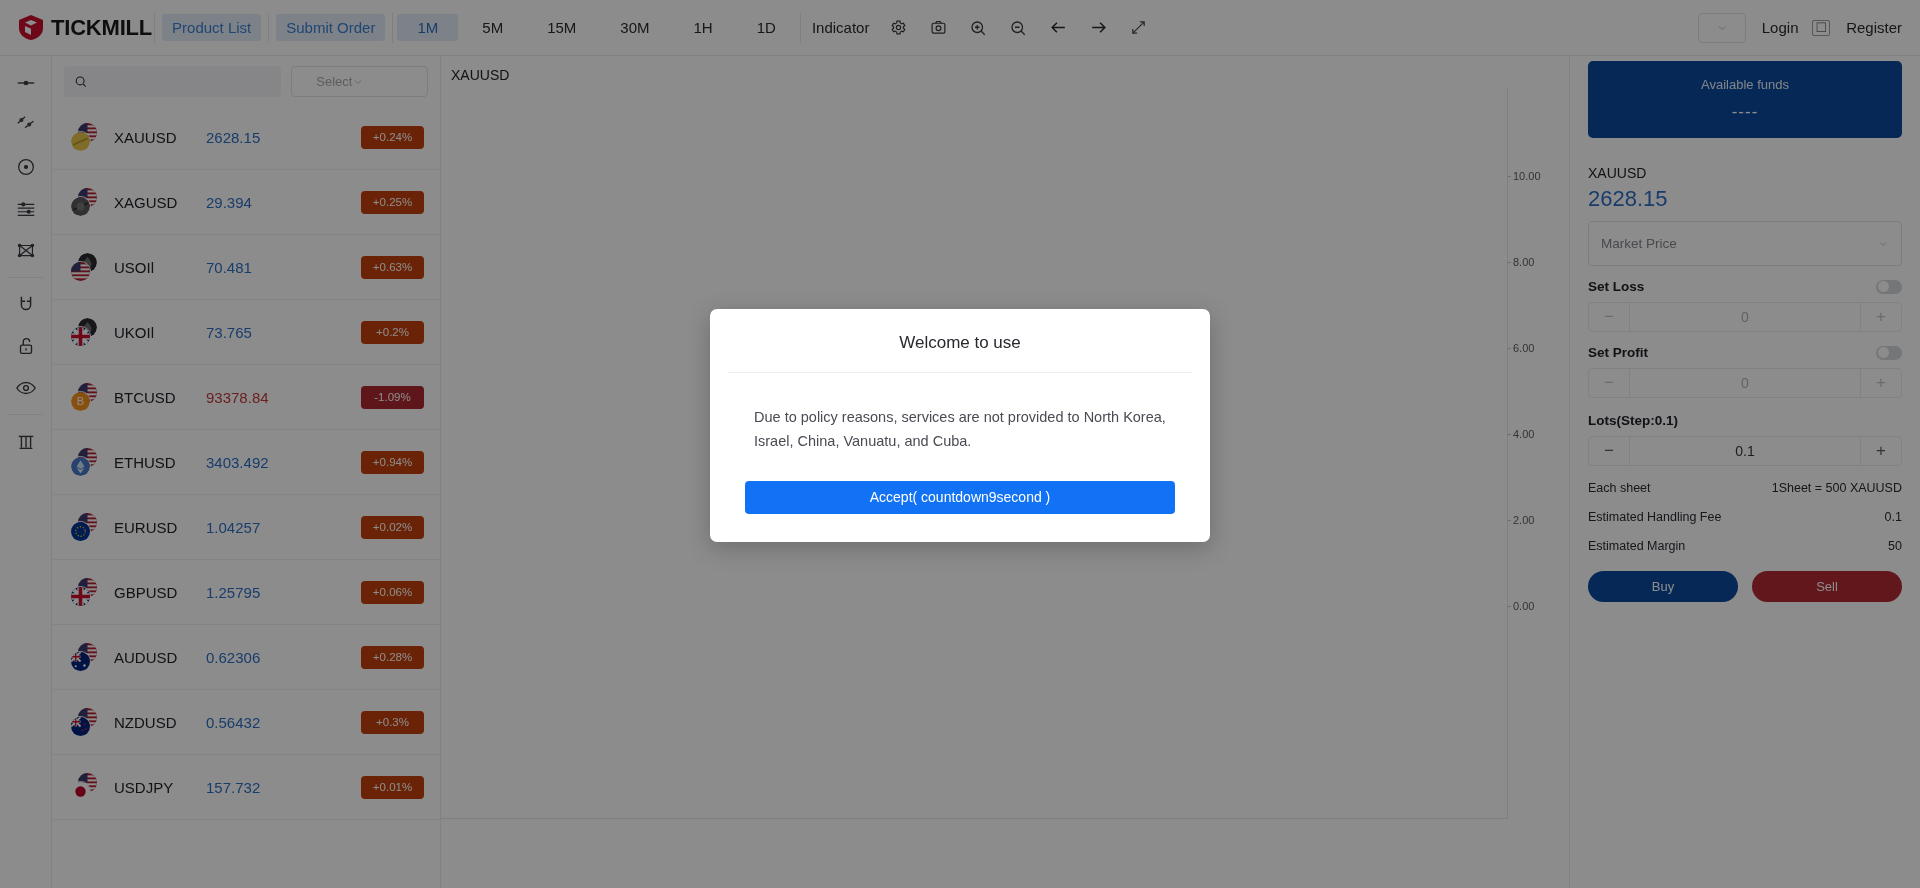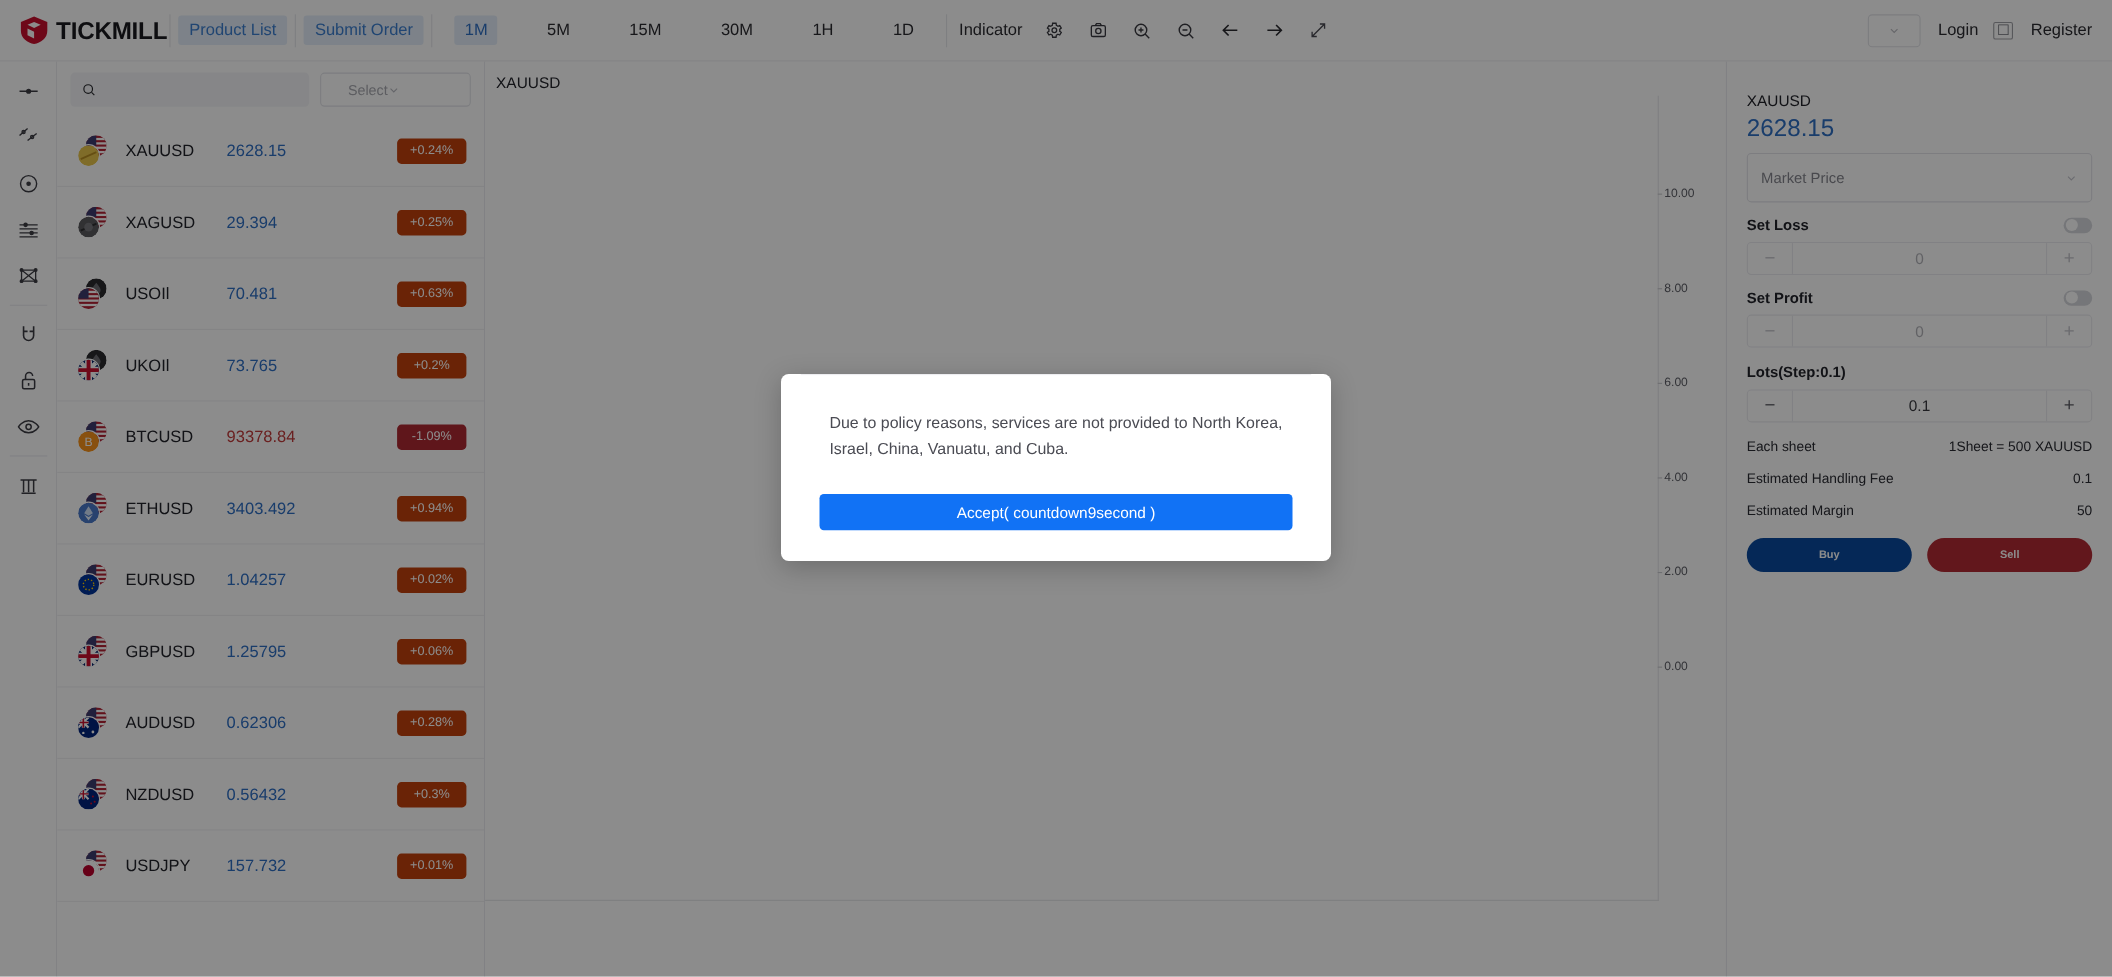--- a/index.html
+++ b/index.html
@@ -23,21 +23,21 @@
   }
   .logo{ display:flex; align-items:center; gap:7px; }
   .logo-mark{ width:26px;height:27px; position:relative; }
   .logo-text{ font-size:22px; font-weight:bold; letter-spacing:-0.2px; color:#1b1b1f;}
   .hsep{ width:1px; height:30px; background:#e6e7eb; margin:0 2px;}
   .hbtn{
     font-size:15px; color:#3c7fd0; padding:5px 10px; border-radius:3px;
     background:#e3edf9; margin:0 5px; cursor:pointer; white-space:nowrap;
   }
   .tf{
-    font-size:15px; color:#2b2b30; padding:5px 9px; margin:0 18px;
+    font-size:15px; color:#2b2b30; padding:5px 20px; margin:0 2px;
     border-radius:3px; cursor:pointer;
   }
   .tf.active{ background:#e3edf9; color:#2f6fc4; }
   .hicon{
     width:30px;height:30px; margin:0 5px; display:flex; align-items:center;
     justify-content:center; cursor:pointer; color:#3a3a40;
   }
   .hlabel{ font-size:15px; color:#2b2b30; padding:5px 9px; cursor:pointer; }
   .spacer{ flex:1 1 auto; }
   .acct-select{
@@ -139,21 +139,21 @@
     color:#c4c5cb;font-size:17px;cursor:pointer;}
   .stepper .btn.live{ color:#5c5d65;}
   .stepper .val{ flex:1 1 auto;display:flex;align-items:center;justify-content:center;
     font-size:14px;color:#b2b3b9;border-left:1px solid #ececf0;border-right:1px solid #ececf0;}
   .stepper .val.live{ color:#37383f;}
   .t-lots{ margin-top:15px; font-size:13.5px; color:#22232a; font-weight:bold;}
   .info{ display:flex;justify-content:space-between;font-size:12.5px;color:#2b2c33;margin-top:15px;}
   .actions{ margin-top:18px; display:flex; gap:14px;}
   .act{
     flex:1 1 0; height:31px;border-radius:16px;display:flex;align-items:center;justify-content:center;
-    color:#fff;font-size:10px;cursor:pointer;font-weight:bold;
+    color:#fff;font-size:13px;cursor:pointer;
   }
   .act.buy{ background:#0a4a9e;} .act.sell{ background:#b32a33;}
 
   
   .modal-wrap{ position:absolute; inset:0; z-index:60; display:flex;
     align-items:center; justify-content:center; }
   .modal{
     width:500px; background:#fff; border-radius:7px; padding:0 0 28px 0;
     box-shadow:0 6px 24px rgba(0,0,0,.22); margin-top:-38px;
   }
@@ -570,20 +570,24 @@
           <div class="ytick" style="top: 120px;"><span class="dash"></span><span>10.00</span></div>
           <div class="ytick" style="top: 206px;"><span class="dash"></span><span>8.00</span></div>
           <div class="ytick" style="top: 292px;"><span class="dash"></span><span>6.00</span></div>
           <div class="ytick" style="top: 378px;"><span class="dash"></span><span>4.00</span></div>
           <div class="ytick" style="top: 464px;"><span class="dash"></span><span>2.00</span></div>
           <div class="ytick" style="top: 550px;"><span class="dash"></span><span>0.00</span></div>
         </div>
   </div>
 
   <div class="trade">
+    <div class="funds">
+      <div class="funds-label">Available funds</div>
+      <div class="funds-value">----</div>
+    </div>
 
     <div class="t-sym">XAUUSD</div>
     <div class="t-price">2628.15</div>
 
     <div class="t-select">
       <span>Market Price</span>
       <svg width="12" height="12" viewBox="0 0 24 24" fill="none" stroke="#c3c4ca" stroke-width="2">
             <path d="M6 9l6 6 6-6"></path>
           </svg>
     </div>
@@ -635,19 +639,20 @@
       <div class="act sell">Sell</div>
     </div>
   </div>
 
  </div>
 
  <div id="dim"></div>
 
  <div class="modal-wrap">
    <div class="modal">
+     <div class="modal-title">Welcome to use</div>
      <div class="modal-rule"></div>
      <div class="modal-body">Due to policy reasons, services are not provided to North Korea, Israel, China, Vanuatu, and Cuba.</div>
      <div class="modal-btn">Accept( countdown9second )</div>
    </div>
  </div>
 
 </div>
 
 </body></html>

